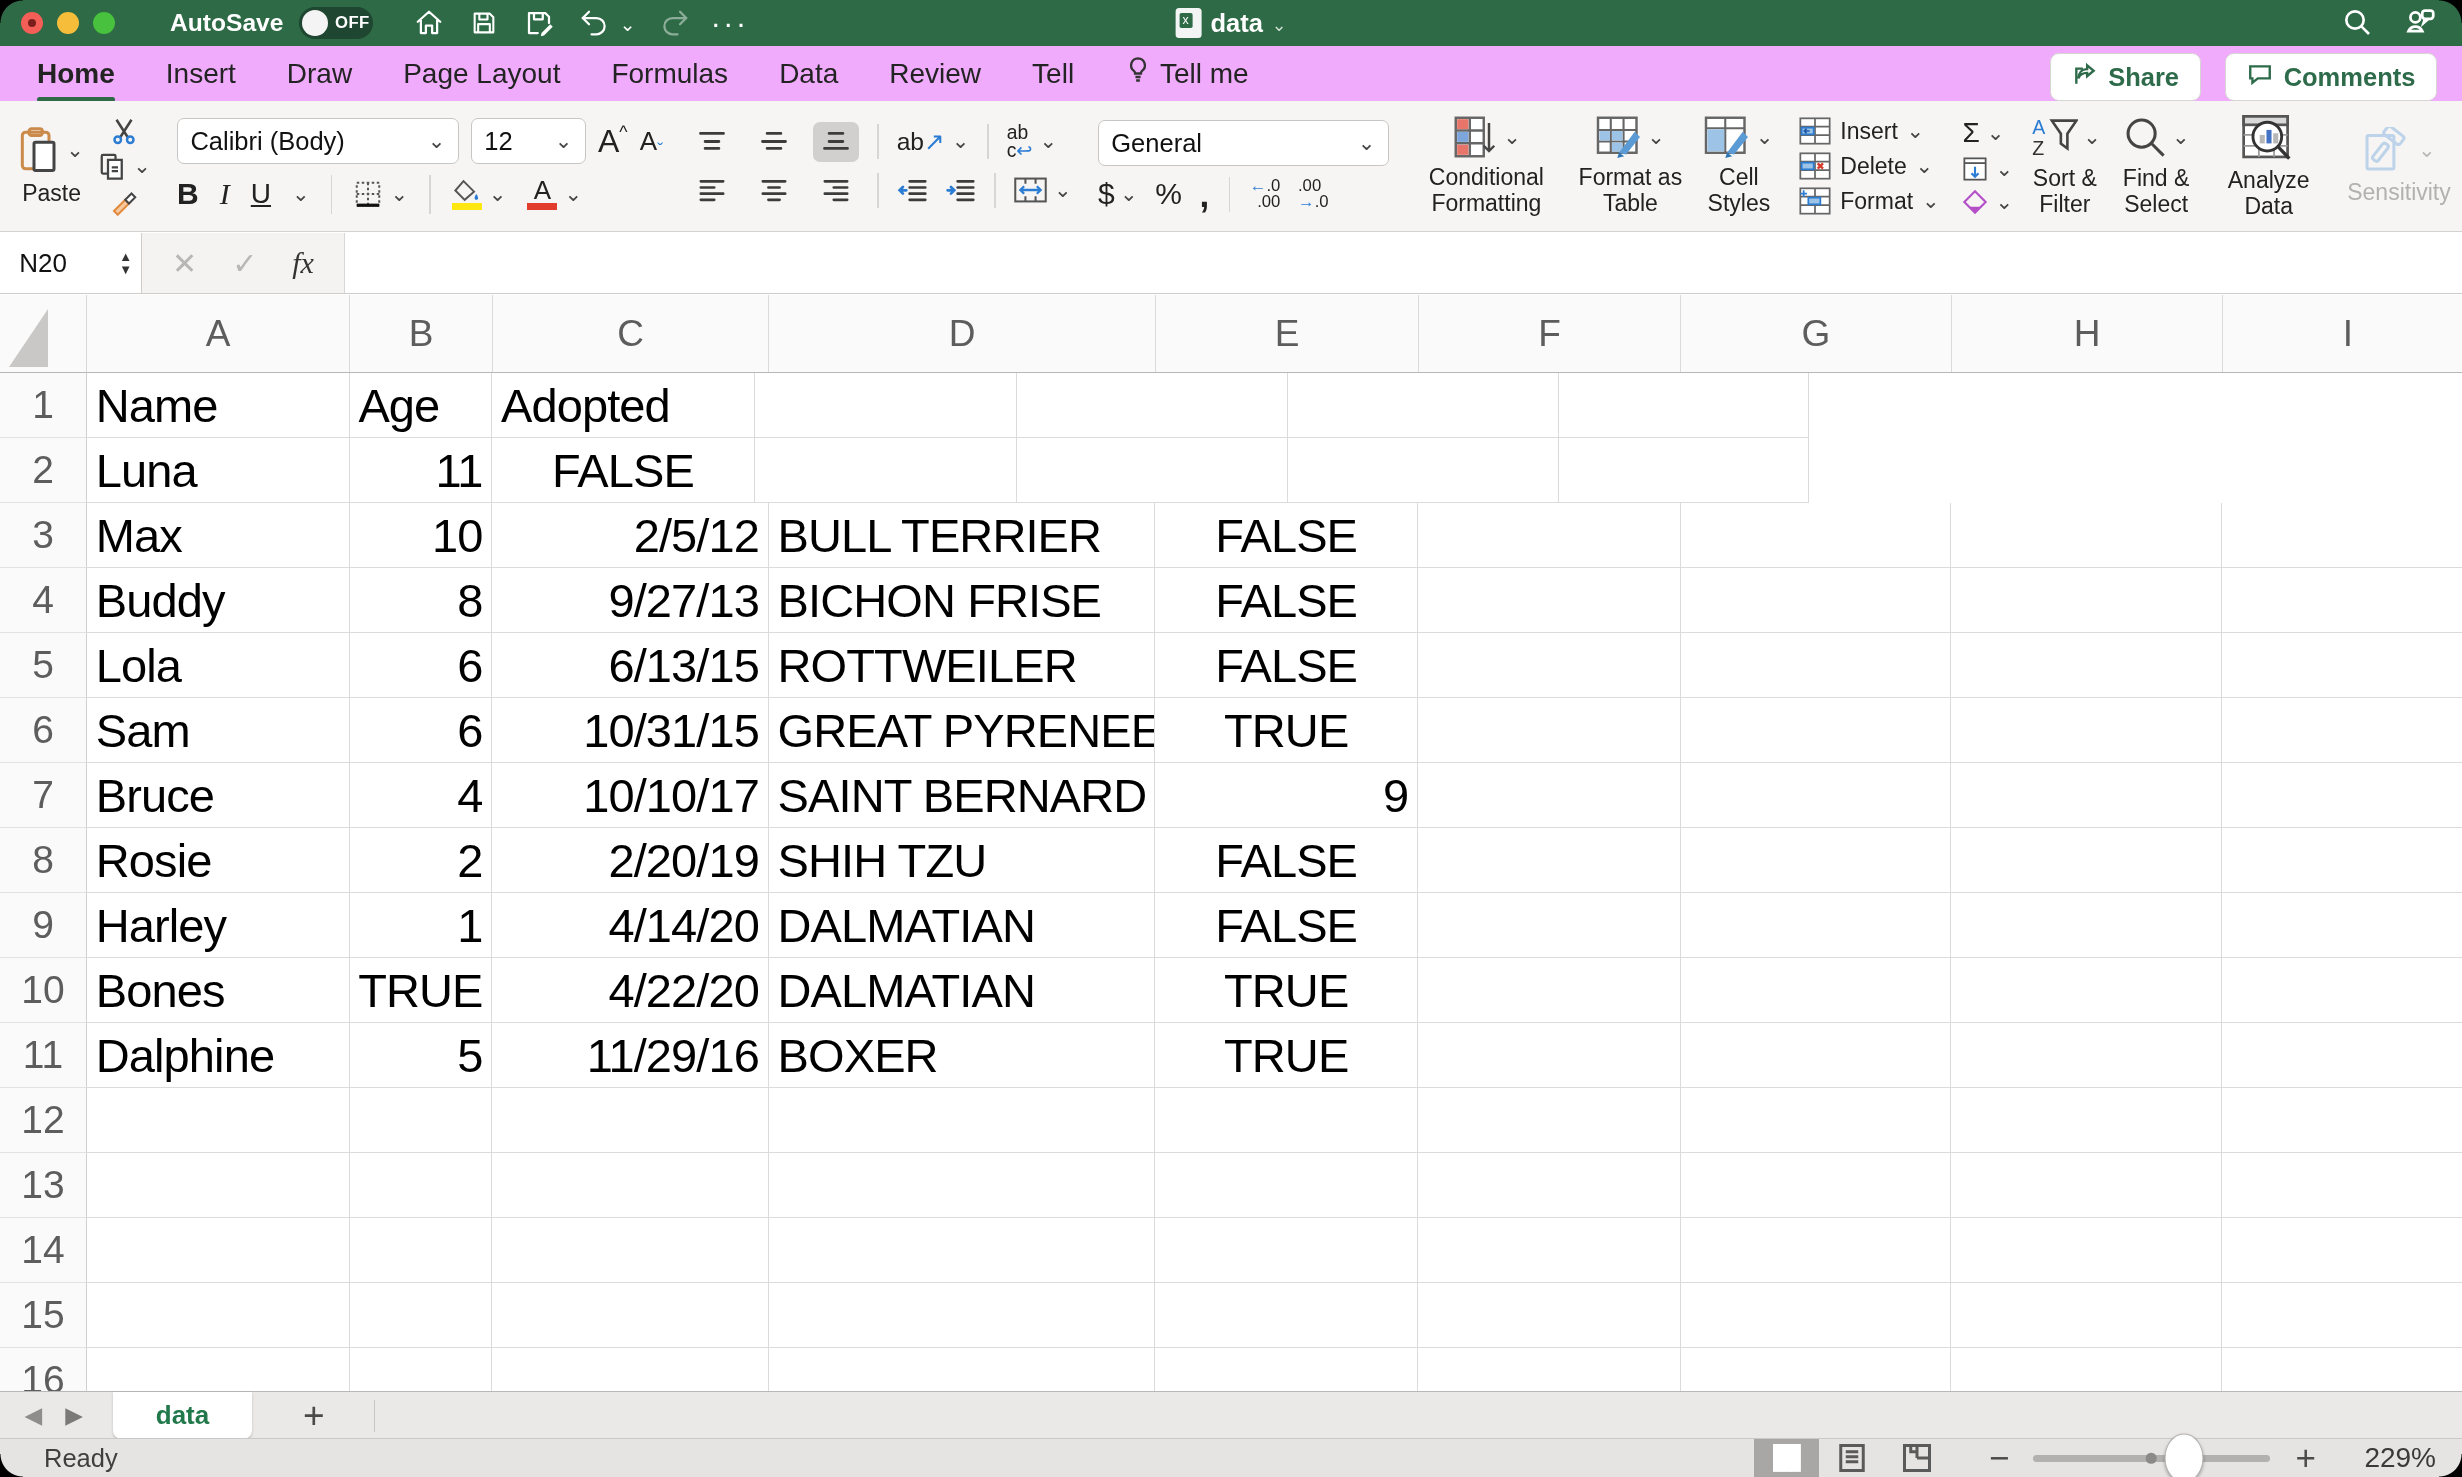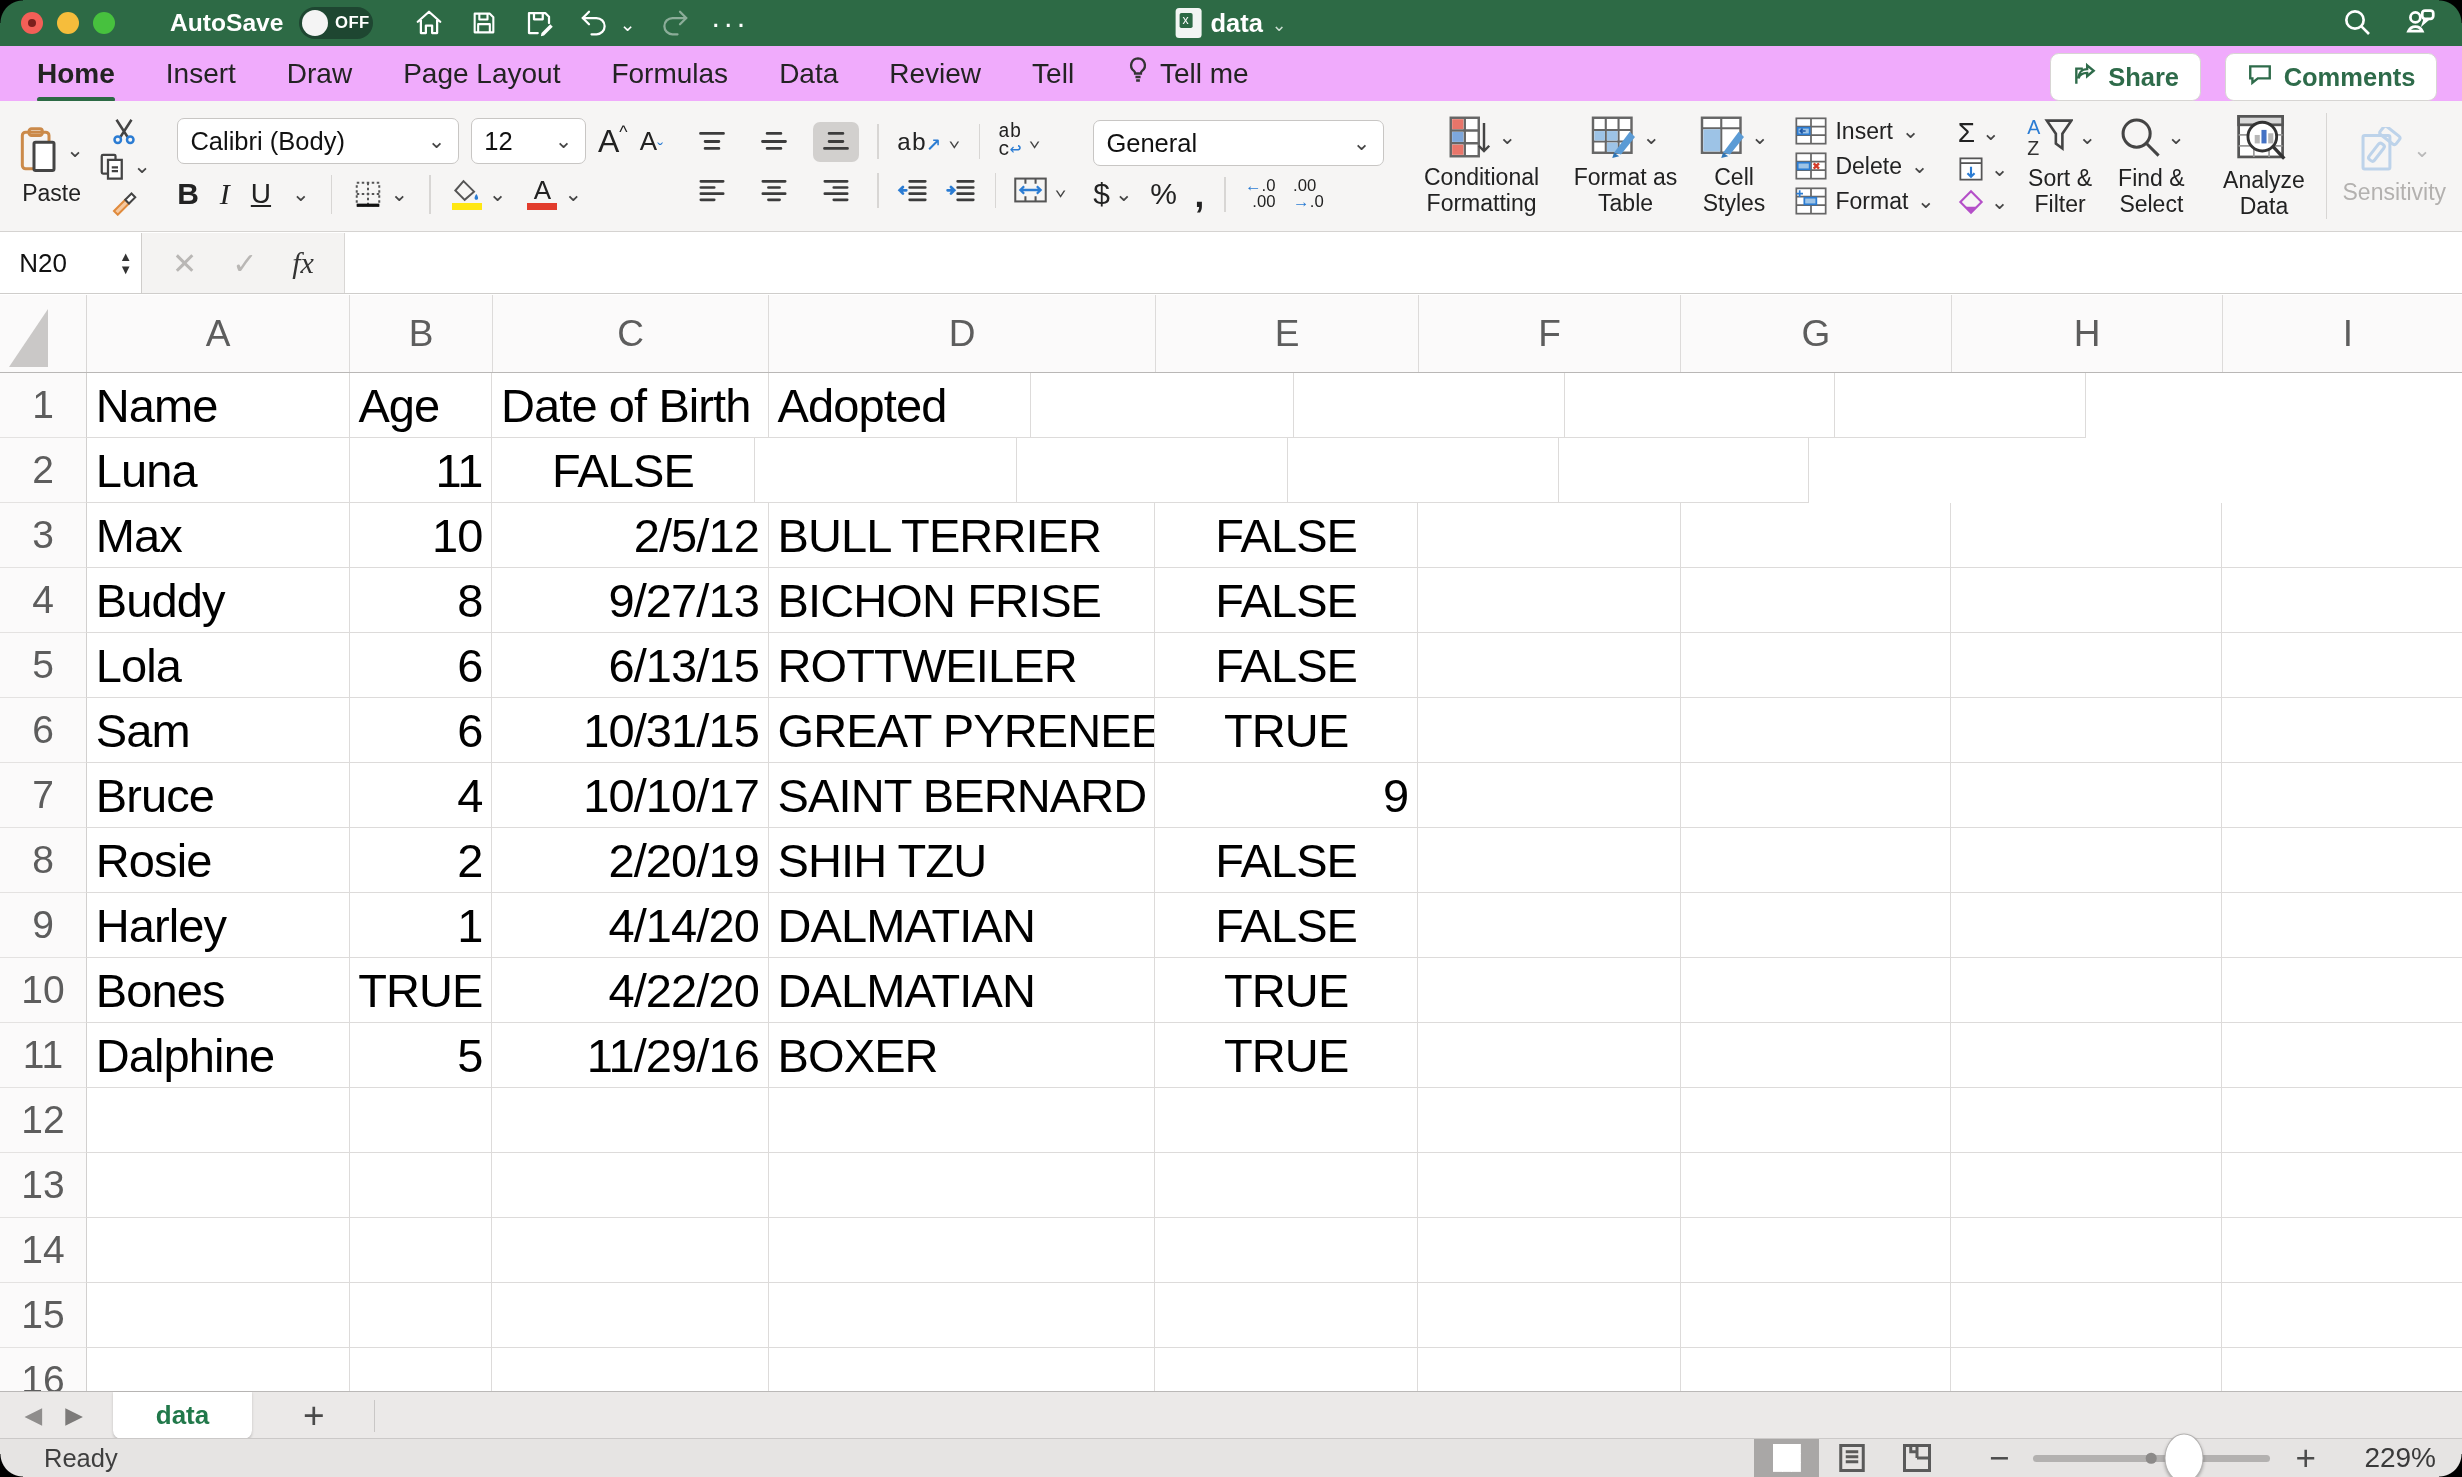--- a/index.html
+++ b/index.html
@@ -338,21 +338,21 @@
               <div style="font-size:26px;color:#222;line-height:23px;">A</div>
               <div style="width:30px;height:7px;background:#e23c2c;margin-top:0.9px;"></div>
             </div>
             <span class="chev">⌄</span>
           </div>
         </div>
       </div>
     </div>
     <div class="rdiv"></div>
 
-    <div class="rgroup" style="padding:0 12.3px;font-family:Liberation Mono, monospace;">
+    <div class="rgroup" style="padding:0 12.3px;">
       <div class="rcol">
         <div class="rrow" style="gap:16px;">
           <div class="icbtn lines" style="width:46px;height:40px;">
             <svg width="28" height="23" viewBox="0 0 24 20">
                 <path d="M2 3 H22 M6 10 H18 M6 16 H18"></path>
               </svg>
           </div>
           <div class="icbtn lines" style="width:46px;height:40px;">
             <svg width="28" height="23" viewBox="0 0 24 20">
                 <path d="M6 3 H18 M2 10 H22 M6 16 H18"></path>
@@ -627,21 +627,20 @@
         <div class="ch" style="width: 261px;">F</div>
         <div class="ch" style="width: 270px;">G</div>
         <div class="ch" style="width: 270px;">H</div>
         <div class="ch" style="width: 250px;">I</div>
       </div>
     <div>
         <div class="grid-row" style="height: 65px;">
           <div class="rn" style="width: 86px;">1</div>
           <div class="cell a-l" style="width: 244px;">Name</div>
           <div class="cell a-l" style="width: 124px;">Age</div>
-          <div class="cell a-l" style="width: 258px;">Date of Birth</div>
           <div class="cell a-l" style="width: 244px;">Adopted</div>
           <div class="cell" style="width: 244px;"></div>
           <div class="cell" style="width: 252px;"></div>
           <div class="cell" style="width: 252px;"></div>
           <div class="cell" style="width: 232px;"></div>
         </div>
         <div class="grid-row" style="height: 65px;">
           <div class="rn" style="width: 86px;">2</div>
           <div class="cell a-l" style="width: 244px;">Luna</div>
           <div class="cell a-r" style="width: 124px;">11</div>

